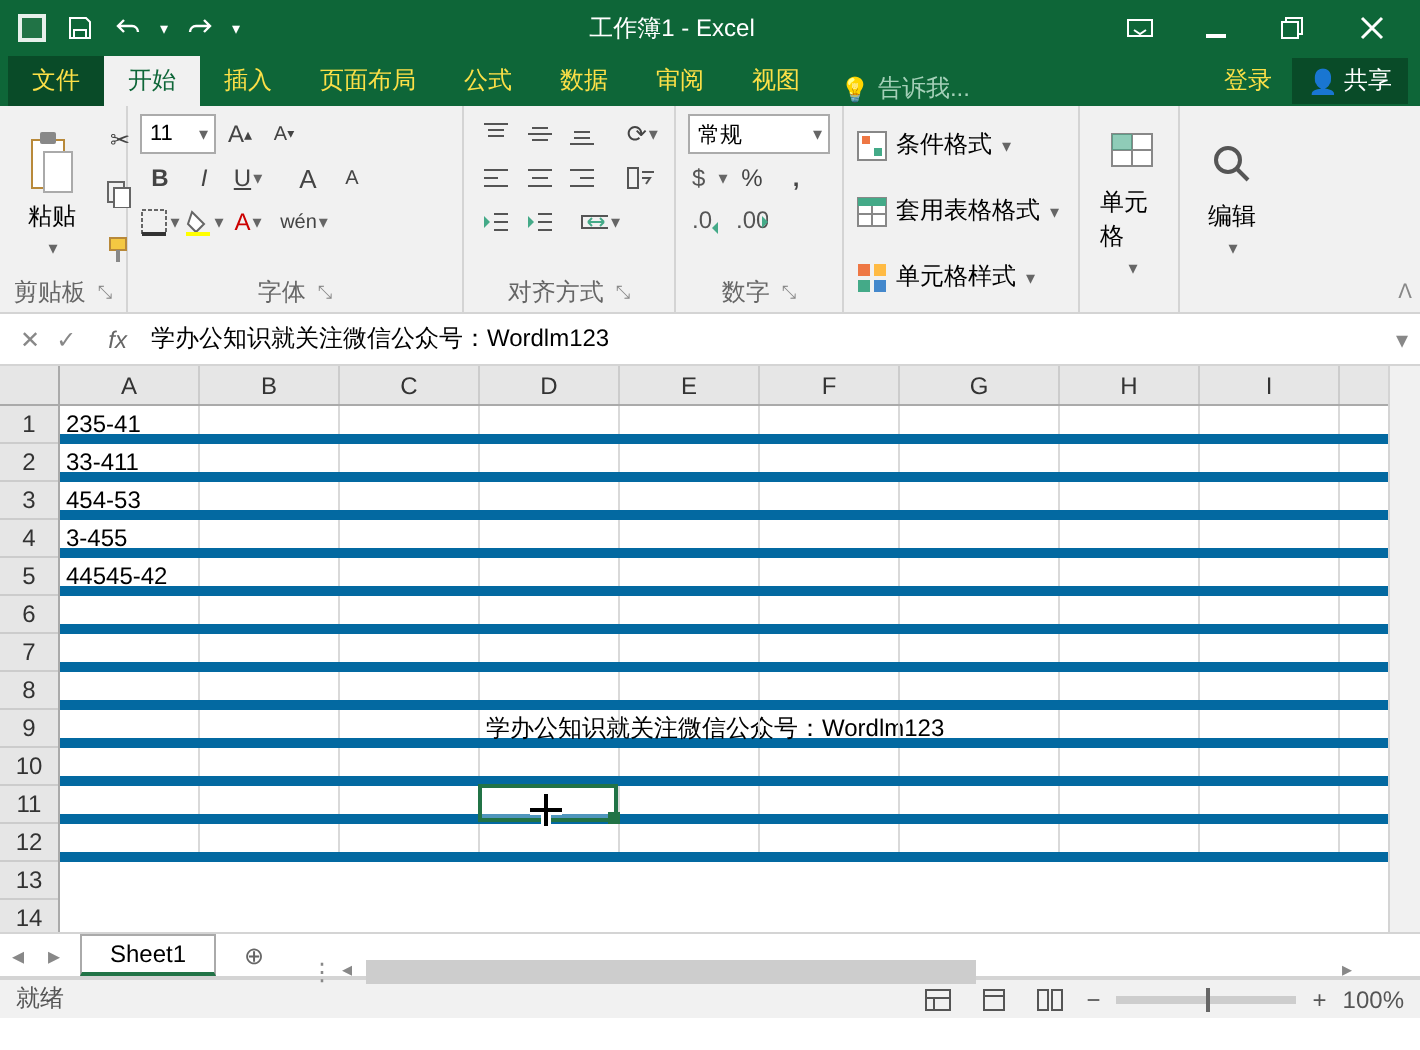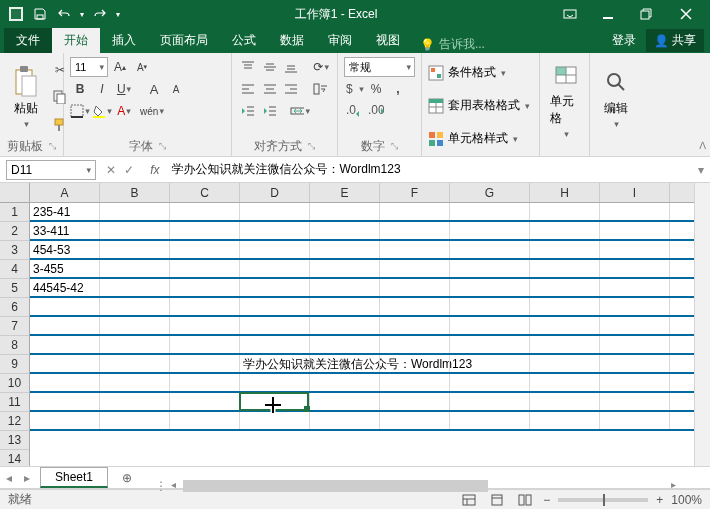--- a/index.html
+++ b/index.html
@@ -5,21 +5,21 @@
 *{box-sizing:border-box;margin:0;padding:0;font-family:"Microsoft YaHei","Segoe UI",sans-serif;font-size:12px}
 body{background:#fff;width:710px;height:525px;overflow:hidden;position:relative}
 .titlebar{height:28px;background:#0e6638;display:flex;align-items:center;color:#fff}
 .tb-left{display:flex;align-items:center;gap:8px;padding-left:8px}
 .tb-ic{width:16px;height:16px;display:inline-flex;align-items:center;justify-content:center}
 .tb-title{flex:1;text-align:center;color:#fff;font-size:12px}
 .tb-right{display:flex;align-items:center;gap:2px;padding-right:4px}
 .wbtn{width:36px;height:28px;display:flex;align-items:center;justify-content:center;color:#fff}
 .wbtn.close{width:40px}
 .ribbon-tabs{height:25px;background:#0e6638;display:flex;align-items:flex-end;color:#fff;padding-left:4px}
-.rtab{padding:4px 12px;color:#ffffff;cursor:pointer}
+.rtab{padding:4px 12px;color:#fde047;cursor:pointer}
 .rtab.file{background:#094b28;margin-right:0}
 .rtab.active{background:#f1f1f1;color:#0e6638}
 .tellme{margin-left:8px;color:#a4d0b8;display:flex;align-items:center;gap:4px}
 .login-share{margin-left:auto;display:flex;align-items:center;gap:2px;padding-right:6px}
 .share-btn{background:#094b28;padding:3px 8px;display:flex;align-items:center;gap:3px}
 .ribbon{height:104px;background:#f1f1f1;border-bottom:1px solid #d4d4d4;display:flex}
 .rgroup{border-right:1px solid #d4d4d4;padding:4px 6px 2px;display:flex;flex-direction:column;position:relative}
 .rgroup-body{flex:1;display:flex;gap:4px}
 .rgroup-label{text-align:center;color:#666;font-size:11px;height:16px;display:flex;align-items:center;justify-content:center;gap:6px}
 .corner{color:#888;font-size:9px}
@@ -36,21 +36,21 @@
 .fx-btns{display:flex;gap:8px;padding:0 10px;color:#888}
 .fx-lbl{font-style:italic;color:#666;padding:0 6px}
 .formula{flex:1;padding:0 6px}
 .grid-area{position:relative;height:284px;overflow:hidden;border-bottom:1px solid #d4d4d4}
 .colhdrs{position:absolute;top:0;left:0;right:16px;height:20px;display:flex;background:#e6e6e6;border-bottom:1px solid #aaa}
 .selall{width:30px;border-right:1px solid #aaa;background:#e6e6e6}
 .ch{border-right:1px solid #ccc;text-align:center;line-height:20px;color:#333;background:#e6e6e6}
 .rowhdrs{position:absolute;top:20px;left:0;width:30px;background:#e6e6e6;border-right:1px solid #aaa}
 .rh{height:19px;border-bottom:1px solid #ccc;text-align:center;line-height:19px;color:#333}
 .cells{position:absolute;top:20px;left:30px;right:16px;bottom:0}
-.crow{height:19px;display:flex;border-bottom:2px solid #0369a1}
+.crow{height:19px;display:flex;border-bottom:5px solid #0369a1}
 .cell{border-right:1px solid #d9d9d9;padding:0 3px;line-height:19px;overflow:visible;white-space:nowrap}
 .selcell{position:absolute;border:2px solid #217346;background:rgba(255,255,255,0.3);pointer-events:none}
 .handle{position:absolute;right:-3px;bottom:-3px;width:6px;height:6px;background:#217346}
 .vscroll{position:absolute;top:0;right:0;width:16px;height:100%;background:#f1f1f1;border-left:1px solid #d4d4d4}
 .sheettabs{height:22px;display:flex;align-items:center;background:#fff;border-bottom:1px solid #d4d4d4}
 .navbtn{width:18px;text-align:center;color:#888}
 .stab{padding:2px 14px;border:1px solid #aaa;border-bottom:2px solid #217346;background:#fff;margin-left:4px}
 .addsheet{width:22px;height:22px;display:flex;align-items:center;justify-content:center;margin-left:8px;color:#666;border:1px solid transparent}
 .hscroll{flex:1;margin-left:30px;margin-right:16px;background:#f1f1f1;border-left:1px solid #ccc;position:relative}
 .hthumb{position:absolute;left:2px;top:2px;height:12px;width:60%;background:#cdcdcd}
@@ -440,23 +440,20 @@
           <span class="dd">▾</span>
     </div>
       </div>
     <div class="rgroup-label"></div>
   </div>
 
   <div style="position:absolute;right:4px;top:140px;color:#888;font-size:10px">ᐱ</div>
 </div>
 
 <div class="namebox-row">
-  <div class="namebox">
-      <span>D11</span>
-    </div>
   <div class="fx-btns">
     <span>✕</span>
     <span>✓</span>
   </div>
   <span class="fx-lbl">fx</span>
   <div class="formula">学办公知识就关注微信公众号：Wordlm123</div>
   <span style="padding:0 6px;color:#888">▾</span>
 </div>
 
 <div class="grid-area">

